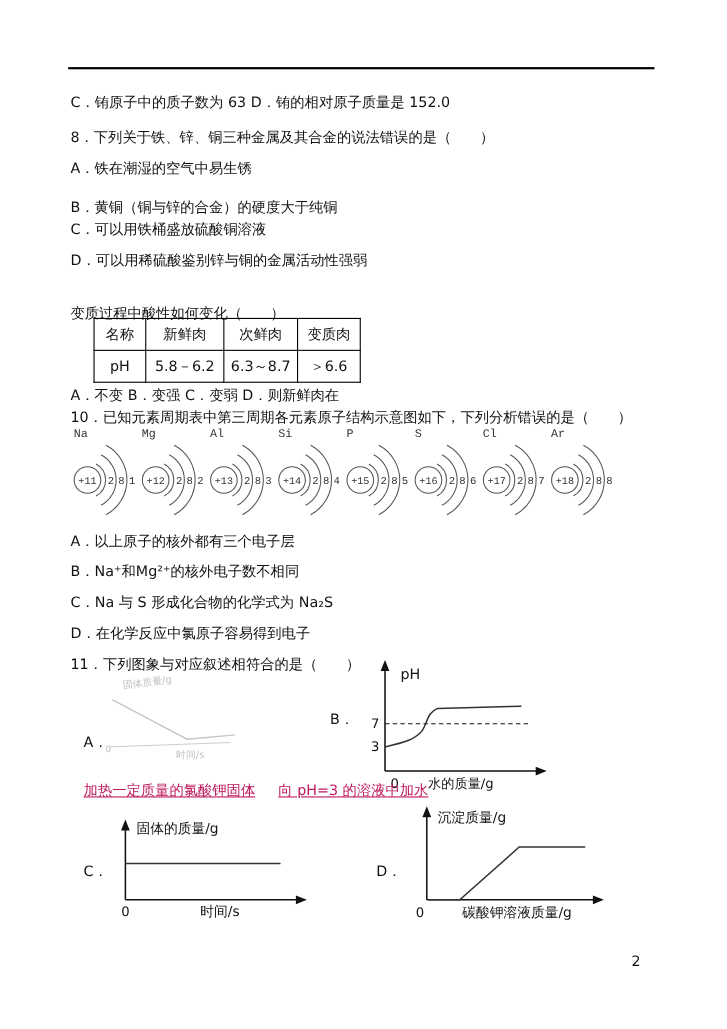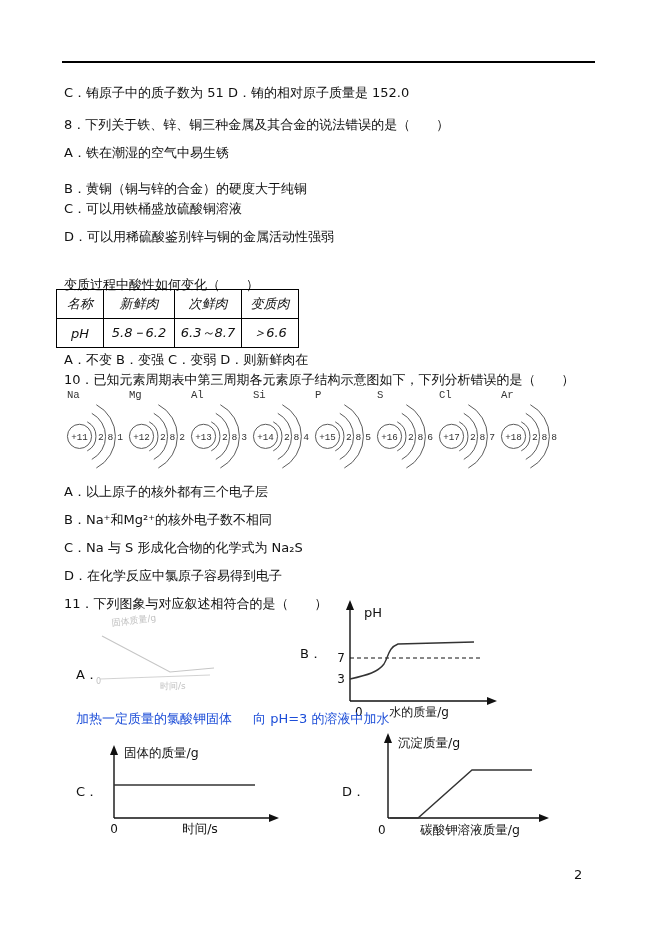--- a/index.html
+++ b/index.html
@@ -6,21 +6,21 @@
   .page{
     position:relative;
     width:661px;height:935px;
     background:#ffffff;
     font-family:"DejaVu Sans","Liberation Sans",sans-serif;
     color:#111;
     overflow:hidden;
   }
   .rule{position:absolute;left:62px;top:61px;width:533px;height:2px;background:#000;}
   .line{position:absolute;left:64px;font-size:13px;white-space:nowrap;color:#111;}
-  .ph-table{position:absolute;left:56px;top:289px;border-collapse:collapse;font-size:13px;font-style:italic;}
+  .ph-table{position:absolute;left:85px;top:289px;border-collapse:collapse;font-size:13px;}
   .ph-table td{
     border:1.5px solid #000;height:28px;text-align:center;
     padding:0 4px;white-space:nowrap;
   }
   .ph-table td.c0{width:38px;}
   .ph-table td.c1{width:62px;}
   .ph-table td.c2{width:58px;}
   .ph-table td.c3{width:48px;}
   .atoms{position:absolute;left:64px;top:388px;display:flex;font-family:Liberation Mono, monospace;}
   .atom{width:62px;height:92px;}
@@ -32,31 +32,31 @@
   .shell{fill:none;stroke:#555;stroke-width:1;}
   .chart{position:absolute;}
   .chart text{fill:#111;}
   .axis{stroke:#111;stroke-width:1.4;fill:none;}
   .arrowhead{fill:#111;stroke:none;}
   .dataline{stroke:#333;stroke-width:1.4;fill:none;}
   .dashline{stroke:#111;stroke-width:1;stroke-dasharray:4 3;fill:none;}
   .faint line,.faint path{stroke:#c6c6c6;fill:none;}
   .faint text{fill:#c2c2c2;}
   .chart-label{position:absolute;font-size:13px;color:#111;}
-  .caption{position:absolute;top:710px;font-size:13px;color:#1d4ed8;white-space:nowrap;}
+  .caption{position:absolute;top:710px;font-size:13px;color:#be185d;white-space:nowrap;text-decoration:underline;}
   .pagenum{position:absolute;left:574px;top:867px;font-size:13px;color:#111;}
 </style>
 </head>
 <body>
 
 <div class="page">
 
   <div class="rule"></div>
 
-  <div class="line" style="top:84px">C．铕原子中的质子数为 51 D．铕的相对原子质量是 152.0</div>
+  <div class="line" style="top:84px">C．铕原子中的质子数为 63 D．铕的相对原子质量是 152.0</div>
 
   <div class="line" style="top:116px">8．下列关于铁、锌、铜三种金属及其合金的说法错误的是（　　）</div>
   <div class="line" style="top:144px">A．铁在潮湿的空气中易生锈</div>
   <div class="line" style="top:180px">B．黄铜（铜与锌的合金）的硬度大于纯铜</div>
   <div class="line" style="top:200px">C．可以用铁桶盛放硫酸铜溶液</div>
   <div class="line" style="top:228px">D．可以用稀硫酸鉴别锌与铜的金属活动性强弱</div>
 
   <div class="line" style="top:276px">变质过程中酸性如何变化（　　）</div>
 
   <table class="ph-table">

